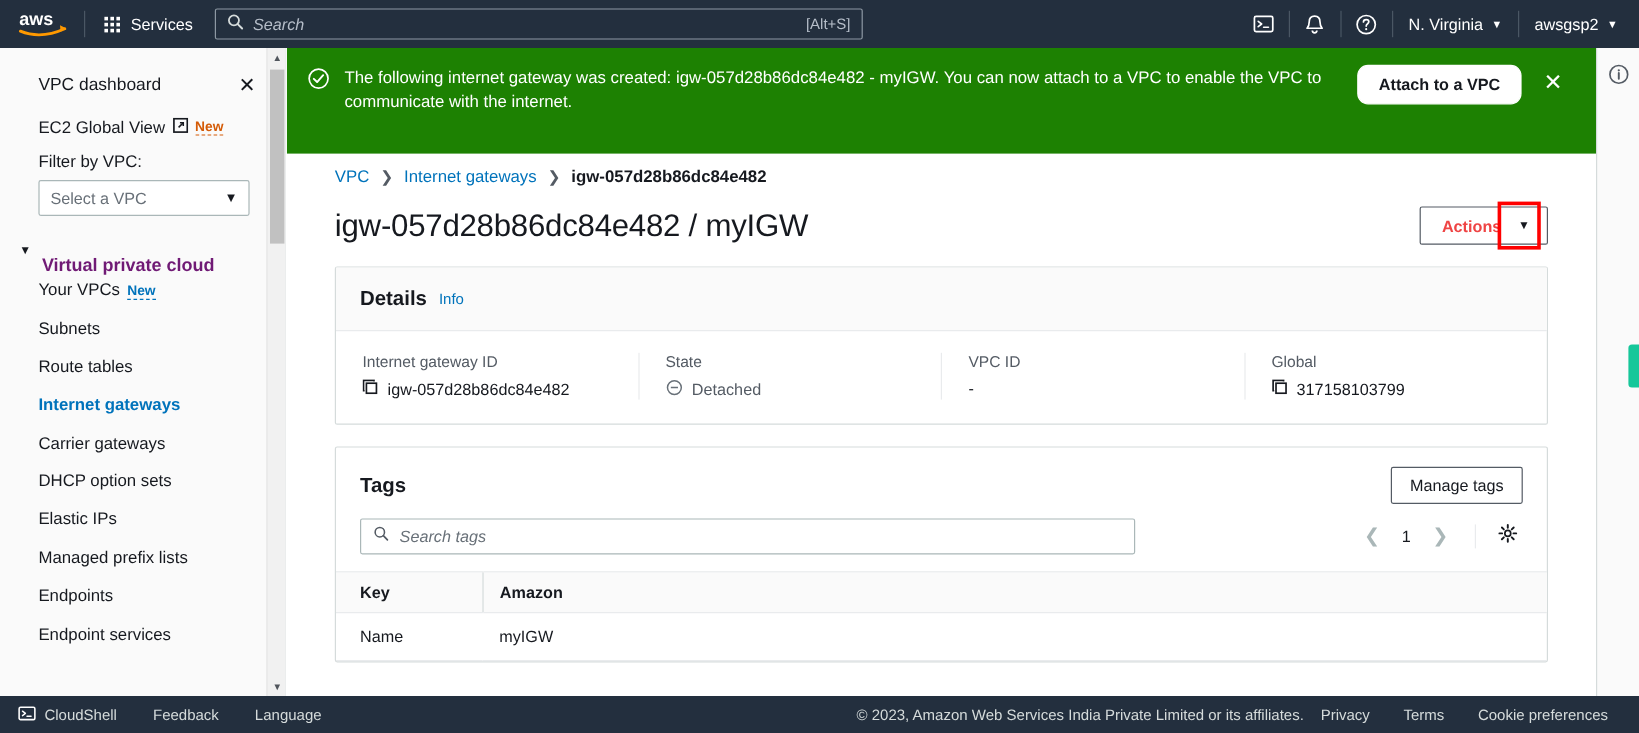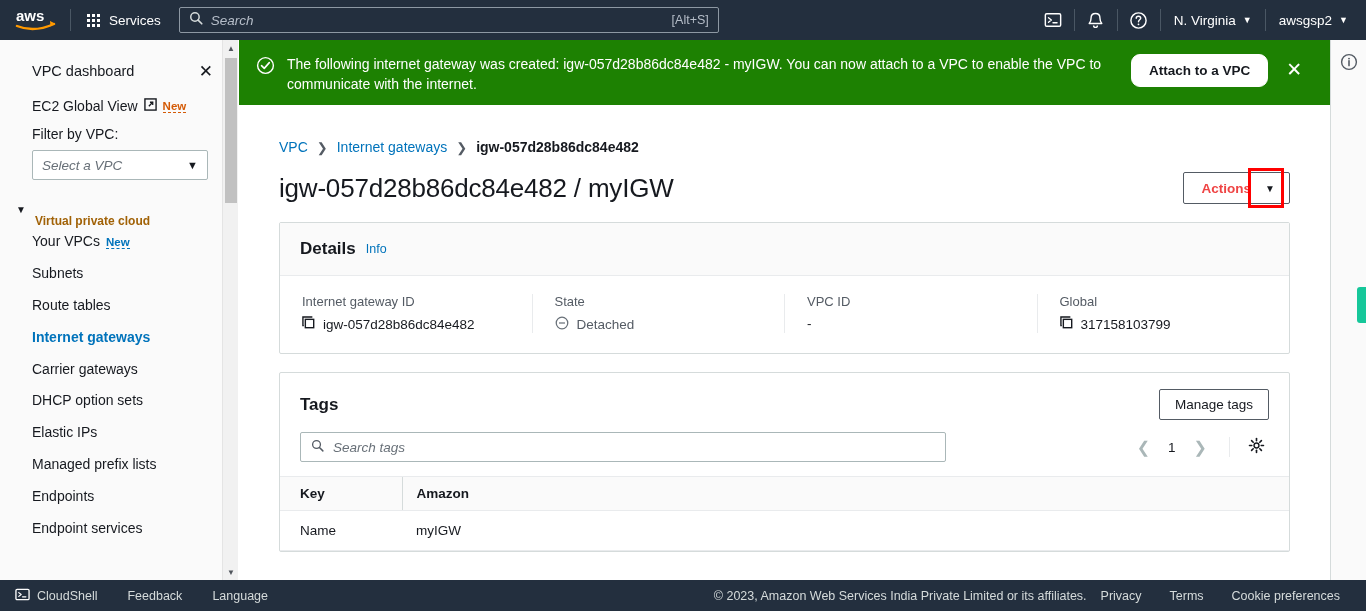--- a/index.html
+++ b/index.html
@@ -68,27 +68,27 @@
     border-bottom: 1px dashed #d45b07;
   }
   .sb-label { font-size:14px; }
   .filter-label { font-size:14px; color:#16191f; font-weight:normal; padding: 0 10px 0 32px; margin-top:6px;}
   .vpc-select {
     margin: 8px 0 0 32px; width: 176px; height: 30px;
     border:1px solid #aab7b8; border-radius:2px; background:#fff;
     display:flex; align-items:center; justify-content:space-between;
     padding: 0 9px; cursor:pointer;
   }
-  .vpc-select span { font-size:13.5px; color:#687078; font-style:italic; }
+  .vpc-select span { font-size:13.5px; color:#687078; }
   .sb-section {
     display:flex; align-items:center; gap:9px; padding: 0 10px 0 16px;
     height: 34px; margin-top: 12px;
   }
   .sb-section .sect-caret { font-size:10px; color:#16191f; }
-  .sb-section .sect-label { font-size:12px; font-weight:bold; color:#a16207;margin-top:24px; }
+  .sb-section .sect-label { font-size:15px; font-weight:bold; color:#701a75;margin-top:24px; }
   .sb-item {
     padding: 6px 14px 6px 32px; font-size:14px; color:#16191f; cursor:pointer;
     line-height:1.42;
   }
   .sb-item.active { color:#0073bb; font-weight:bold; }
   .sb-item .newtag { color:#0073bb; font-size:11.5px; font-weight:bold; border-bottom:1px dashed #0073bb; margin-left:6px;}
 
   
   #sb-scroll {
     position:absolute; top:40px; left:222px; width:16px; height:540px;
@@ -119,21 +119,21 @@
     margin: 12px auto 0 auto; width:20px; height:20px; display:flex;
     align-items:center; justify-content:center; cursor:pointer;
   }
   #feedback-tab {
     position:absolute; left: 1357px; top: 287px; width: 9px; height: 36px;
     background:#16c79a; border-radius: 3px 0 0 3px; cursor:pointer;
   }
 
   
   #flash {
-    position:absolute; top:0; left:0; width:1091px; height:65px;
+    position:absolute; top:0; left:0; width:1091px; height:88px;
     background:#1d8102; display:flex; align-items:flex-start; padding: 14px 0 0 0;
   }
   #flash .fl-check { margin: 2px 0 0 17px; flex:0 0 auto; }
   #flash .fl-text {
     color:#fff; font-size:14px; line-height:1.45; margin-left:12px;
     width: 820px;
   }
   #flash .fl-btn {
     margin-left: 24px; background:#fff; color:#16191f; font-size:13.5px;
     font-weight:bold; border:1px solid #fff; border-radius:9px;

